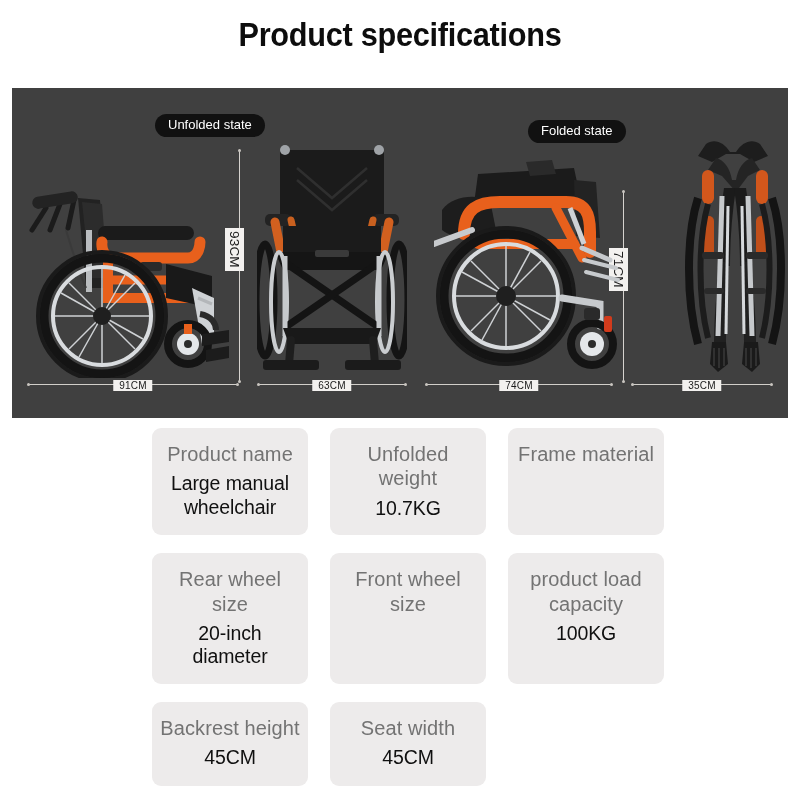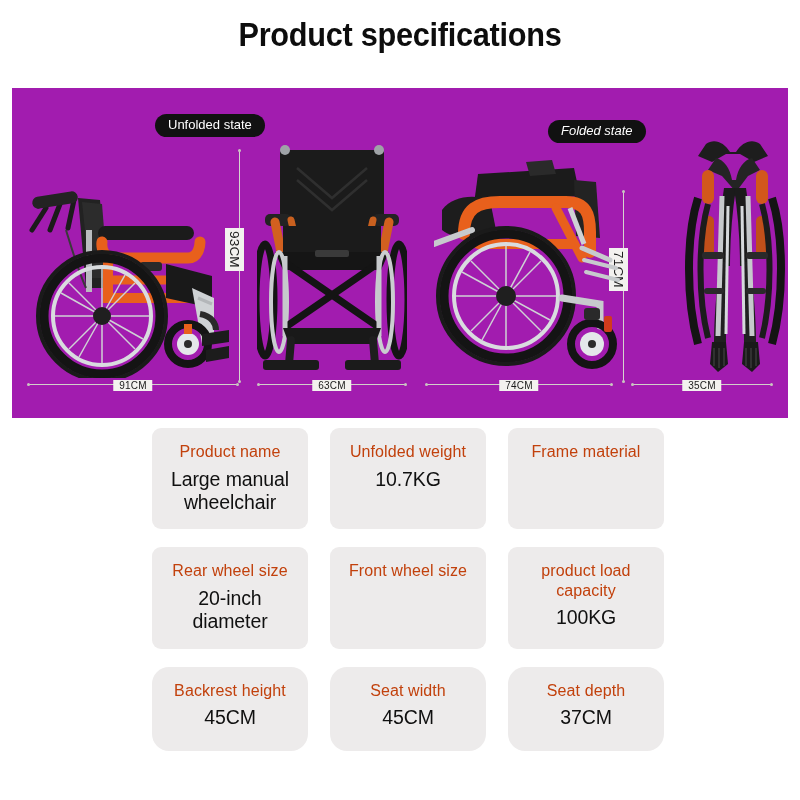--- a/index.html
+++ b/index.html
@@ -27,36 +27,36 @@
     transform: scaleX(0.93);
   }
 
   
   .diagram-panel {
     position: absolute;
     left: 12px;
     top: 88px;
     width: 776px;
     height: 330px;
-    background: #a21caf;
+    background: #404040;
   }
 
   .badge {
     position: absolute;
     background: #111111;
     color: #ffffff;
     font-size: 13px;
     border-radius: 13px;
     padding: 4px 13px 5px 13px;
     white-space: nowrap;
     line-height: 1.1;
     z-index: 40;
   }
   .badge-unfolded { left: 143px; top: 26px; }
-  .badge-folded   { left: 536px; top: 32px; font-style: italic; }
+  .badge-folded   { left: 516px; top: 32px; }
 
   
   .vguide {
     position: absolute;
     width: 1px;
     background: #d6d3cf;
     z-index: 5;
   }
   .vguide::before, .vguide::after {
     content: "";
@@ -147,24 +147,24 @@
     background: #edebeb;
     border-radius: 9px;
     padding: 14px 8px 15px 8px;
     text-align: center;
     min-height: 96px;
     display: flex;
     flex-direction: column;
     justify-content: flex-start;
     align-items: center;
   }
-  .spec-card.r3 { min-height: 84px; border-radius: 17px; }
+  .spec-card.r3 { min-height: 84px; }
   .spec-label {
-    font-size: 16px;
-    color: #c2410c;
+    font-size: 20px;
+    color: #737373;
     line-height: 1.22;
     margin-bottom: 6px;
     letter-spacing: 0.1px;
   }
   .spec-value {
     font-size: 19.5px;
     color: #101010;
     line-height: 1.2;
     letter-spacing: -0.1px;
     text-align: center;
@@ -437,18 +437,14 @@
   <div class="spec-card r3">
     <div class="spec-label">Backrest height</div>
     <div class="spec-value">45CM</div>
   </div>
 
   <div class="spec-card r3">
     <div class="spec-label">Seat width</div>
     <div class="spec-value">45CM</div>
   </div>
 
-  <div class="spec-card r3">
-    <div class="spec-label">Seat depth</div>
-    <div class="spec-value">37CM</div>
-  </div>
 
 </div>
 
 </body></html>

